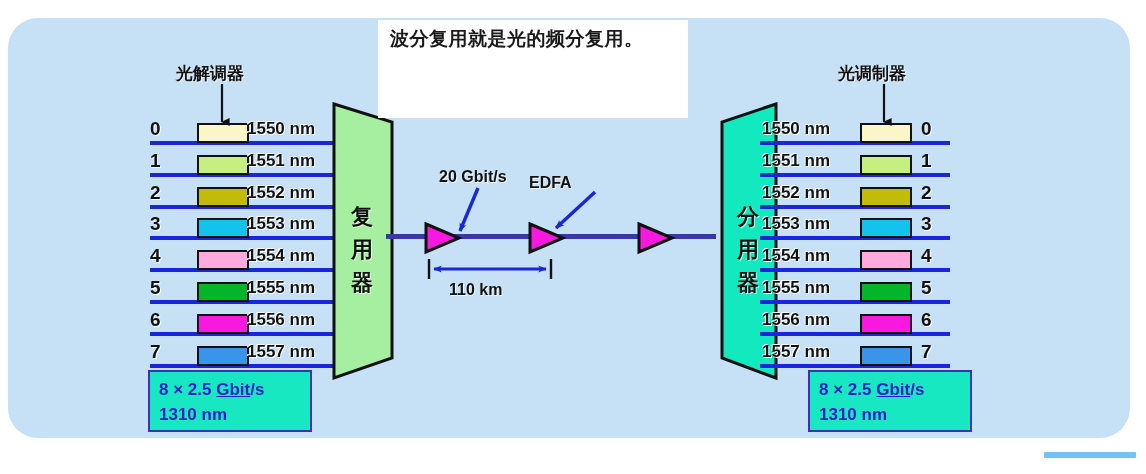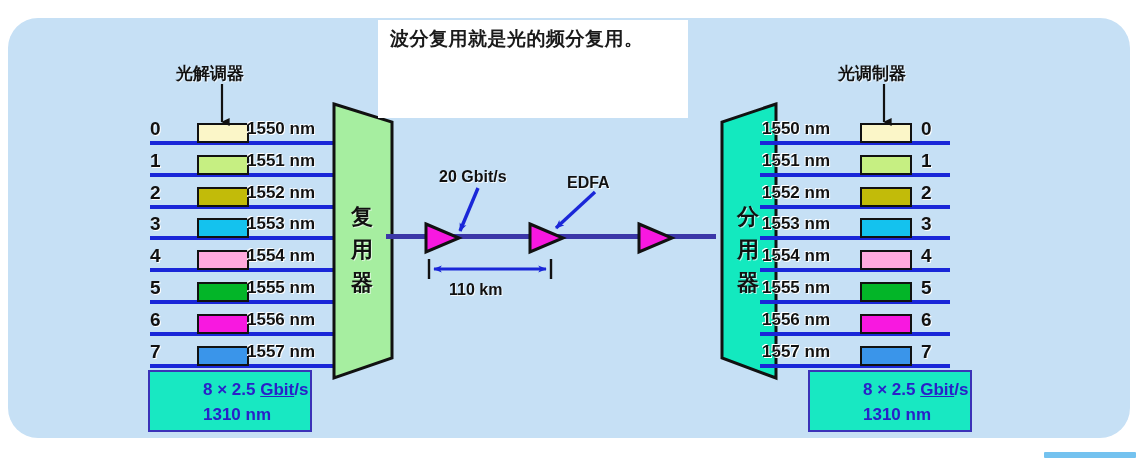--- a/index.html
+++ b/index.html
@@ -33,21 +33,21 @@
   .trap{position:absolute;}
 
   
   #callout{position:absolute;left:378px;top:20px;width:310px;height:98px;
            background:#ffffff;box-sizing:border-box;}
   #callout .ctxt{font-size:19px;font-weight:bold;line-height:30px;color:#1a1a1a;
                  padding:4px 10px 0 12px;letter-spacing:.5px;}
 
   
   .infobox{position:absolute;background:#18e8c2;border:2.5px solid #3b32b8;
-           box-sizing:border-box;padding-left:44px;}
+           box-sizing:border-box;}
   .infobox .iline{font-size:17px;font-weight:bold;color:#2a20c8;
                   white-space:nowrap;padding-left:9px;line-height:25px;}
   .infobox .u{text-decoration:underline;}
 
   
   #bigtitle{position:absolute;left:440px;top:398px;font-size:26px;font-weight:bold;
             color:#111;letter-spacing:2px;
             text-shadow:1.5px 1.5px 0 rgba(255,255,255,.7);}
 
   
@@ -172,21 +172,21 @@
       <polygon points="3,3 36,17 3,31" fill="#f818e0" stroke="#111" stroke-width="3" stroke-linejoin="miter"></polygon>
     </svg>
   </div>
   <div class="abs" style="left:636px;top:221px;">
     <svg width="40" height="34" viewBox="0 0 40 34">
       <polygon points="3,3 36,17 3,31" fill="#f818e0" stroke="#111" stroke-width="3" stroke-linejoin="miter"></polygon>
     </svg>
   </div>
 
   <div class="abs annot" style="left:439px;top:168px;">20 Gbit/s</div>
-  <div class="abs annot" style="left:567px;top:174px;">EDFA</div>
+  <div class="abs annot" style="left:529px;top:174px;">EDFA</div>
   <div class="abs annot" style="left:449px;top:281px;">110 km</div>
 
   <div id="callout">
     <div class="ctxt">波分复用就是光的频分复用。</div>
   </div>
 
   <div class="infobox" style="left:148px;top:370px;width:164px;height:62px;">
     <div class="iline" style="padding-top:5px;"><span>8 × 2.5 </span><span class="u">Gbit</span><span>/s</span></div>
     <div class="iline">1310 nm</div>
   </div>

